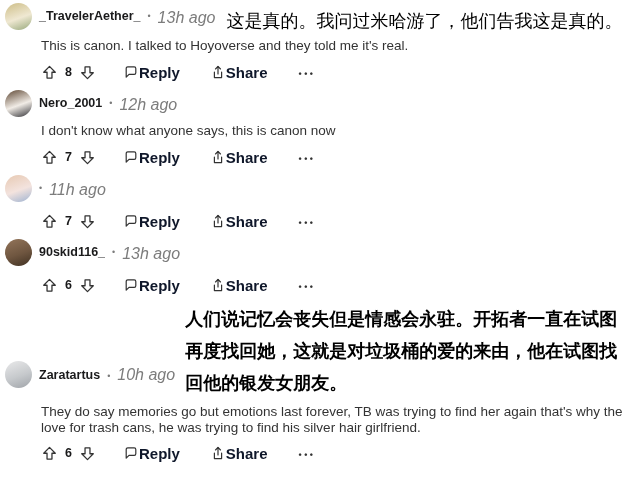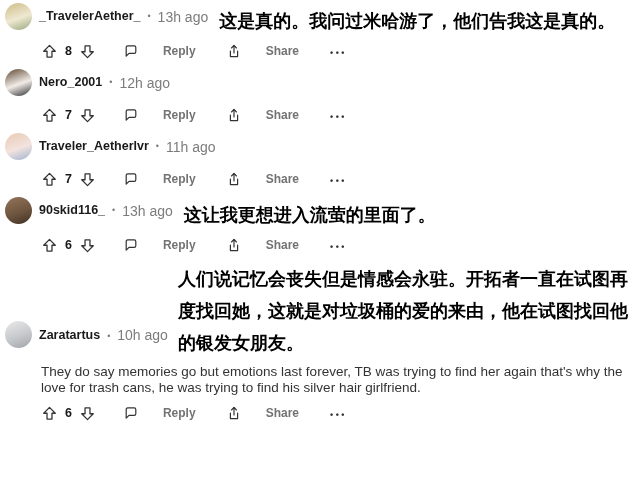--- a/index.html
+++ b/index.html
@@ -15,45 +15,45 @@
   .comment { margin-bottom: 9px; }
 
   .header { display: flex; align-items: flex-start; gap: 7px; min-height: 28px; }
   .avatar {
     width: 27px; height: 27px; border-radius: 50%;
     flex: none; border: none; cursor: pointer;
     background: #ddd;
   }
   .username { font-weight: 700; font-size: 12.5px; margin-top: 6px; color: #1a1a1b; cursor: pointer; white-space: nowrap; }
   .sep { color: #7c7c7c; font-size: 9px; margin-top: 8px; }
-  .time { color: #7c7c7c; font-size: 14px; margin-top: 6px; white-space: nowrap; }
+  .time { color: #7c7c7c; font-size: 16px; margin-top: 6px; white-space: nowrap; font-style: italic; }
 
   .cn {
-    font-weight: 700; font-size: 18px; color: #000;
+    font-weight: 400; font-size: 18px; color: #000;
     margin-top: 7px; margin-left: 4px;
     line-height: 23px; white-space: nowrap;
   }
   .cn-inline { font-weight: 700; font-size: 18px; color: #000; margin-left: 4px; vertical-align: -2px; }
   .cn-block {
     font-weight: 700; font-size: 18px; color: #000;
     line-height: 32px; white-space: normal; width: 474px; margin-top: 0;
   }
 
   .body { margin: 5px 0 0 36px; font-size: 13.5px; color: #333; line-height: 16px; max-width: 596px; }
   .c5 .body { line-height: 15.5px; }
 
   .actions { display: flex; align-items: center; margin: 9px 0 0 36px; height: 18px; }
   .actions button {
     background: none; border: none; padding: 0; cursor: pointer;
     display: flex; align-items: center;
     font-family: "Liberation Sans", sans-serif;
   }
   .vote svg, .act svg { display: block; }
   .count { font-size: 12.5px; font-weight: 600; color: #1a1a1b; margin: 0 7px; }
-  .act { gap: 24px; font-size: 12px; font-weight: 600; color: #737373; }
+  .act { gap: 0; font-size: 15px; font-weight: 600; color: #0f172a; }
   .act-reply { margin-left: 27px; }
   .act-share { margin-left: 30px; }
   .more { margin-left: 31px; }
   .dots::before { content: "•••"; font-size: 9px; letter-spacing: 2.5px; font-weight: 700; color: #333; }
 
   
   .header5 { display: flex; align-items: center; gap: 6px; }
   .idcol { display: flex; align-items: center; gap: 7px; flex: none; margin-top: 47px; }
   .idcol .username, .idcol .time { margin-top: 0; }
   .idcol .sep { margin-top: 2px; }
@@ -64,20 +64,21 @@
 <div class="thread">
 
   <section class="comment">
     <div class="header">
       <button class="avatar" style="background: linear-gradient(160deg, rgb(205, 189, 134) 0%, rgb(239, 232, 210) 55%, rgb(151, 168, 123) 100%);"></button>
       <span class="username">_TravelerAether_</span>
       <span class="sep">•</span>
       <span class="time">13h ago</span>
       <span class="cn">这是真的。我问过米哈游了，他们告我这是真的。</span>
     </div>
+    <p class="body">This is canon. I talked to Hoyoverse and they told me it's real.</p>
     <div class="actions">
       <button class="vote">
         <svg width="17" height="17" viewBox="0 0 20 20" fill="none" stroke="#333" stroke-width="1.5" stroke-linejoin="round">
             <path d="M10 2.8l6.8 6.9h-3.9v6.9h-5.8V9.7H3.2z"></path>
           </svg>
       </button>
       <span class="count">8</span>
       <button class="vote">
         <svg width="17" height="17" viewBox="0 0 20 20" fill="none" stroke="#333" stroke-width="1.5" stroke-linejoin="round">
             <path d="M10 17.2L3.2 10.3h3.9V3.4h5.8v6.9h3.9z"></path>
@@ -103,20 +104,21 @@
     </div>
   </section>
 
   <section class="comment">
     <div class="header">
       <button class="avatar" style="background: linear-gradient(160deg, rgb(93, 70, 50) 0%, rgb(241, 236, 230) 55%, rgb(46, 46, 51) 100%);"></button>
       <span class="username">Nero_2001</span>
       <span class="sep">•</span>
       <span class="time">12h ago</span>
     </div>
+    <p class="body">I don't know what anyone says, this is canon now</p>
     <div class="actions">
       <button class="vote">
         <svg width="17" height="17" viewBox="0 0 20 20" fill="none" stroke="#333" stroke-width="1.5" stroke-linejoin="round">
             <path d="M10 2.8l6.8 6.9h-3.9v6.9h-5.8V9.7H3.2z"></path>
           </svg>
       </button>
       <span class="count">7</span>
       <button class="vote">
         <svg width="17" height="17" viewBox="0 0 20 20" fill="none" stroke="#333" stroke-width="1.5" stroke-linejoin="round">
             <path d="M10 17.2L3.2 10.3h3.9V3.4h5.8v6.9h3.9z"></path>
@@ -138,21 +140,20 @@
       </button>
       <button class="more">
           <span class="dots"></span>
         </button>
     </div>
   </section>
 
   <section class="comment">
     <div class="header">
       <button class="avatar" style="background: linear-gradient(160deg, rgb(231, 201, 178) 0%, rgb(243, 227, 222) 55%, rgb(159, 179, 209) 100%);"></button>
-      <span class="username">Traveler_Aetherlvr</span>
       <span class="sep">•</span>
       <span class="time">11h ago</span>
     </div>
     <div class="actions">
       <button class="vote">
         <svg width="17" height="17" viewBox="0 0 20 20" fill="none" stroke="#333" stroke-width="1.5" stroke-linejoin="round">
             <path d="M10 2.8l6.8 6.9h-3.9v6.9h-5.8V9.7H3.2z"></path>
           </svg>
       </button>
       <span class="count">7</span>
@@ -180,21 +181,20 @@
         </button>
     </div>
   </section>
 
   <section class="comment">
     <div class="header">
       <button class="avatar" style="background: linear-gradient(160deg, rgb(147, 117, 90) 0%, rgb(111, 86, 64) 55%, rgb(64, 49, 34) 100%);"></button>
       <span class="username">90skid116_</span>
       <span class="sep">•</span>
       <span class="time">13h ago</span>
-      <span class="cn">这让我更想进入流萤的里面了。</span>
     </div>
     <div class="actions">
       <button class="vote">
         <svg width="17" height="17" viewBox="0 0 20 20" fill="none" stroke="#333" stroke-width="1.5" stroke-linejoin="round">
             <path d="M10 2.8l6.8 6.9h-3.9v6.9h-5.8V9.7H3.2z"></path>
           </svg>
       </button>
       <span class="count">6</span>
       <button class="vote">
         <svg width="17" height="17" viewBox="0 0 20 20" fill="none" stroke="#333" stroke-width="1.5" stroke-linejoin="round">

